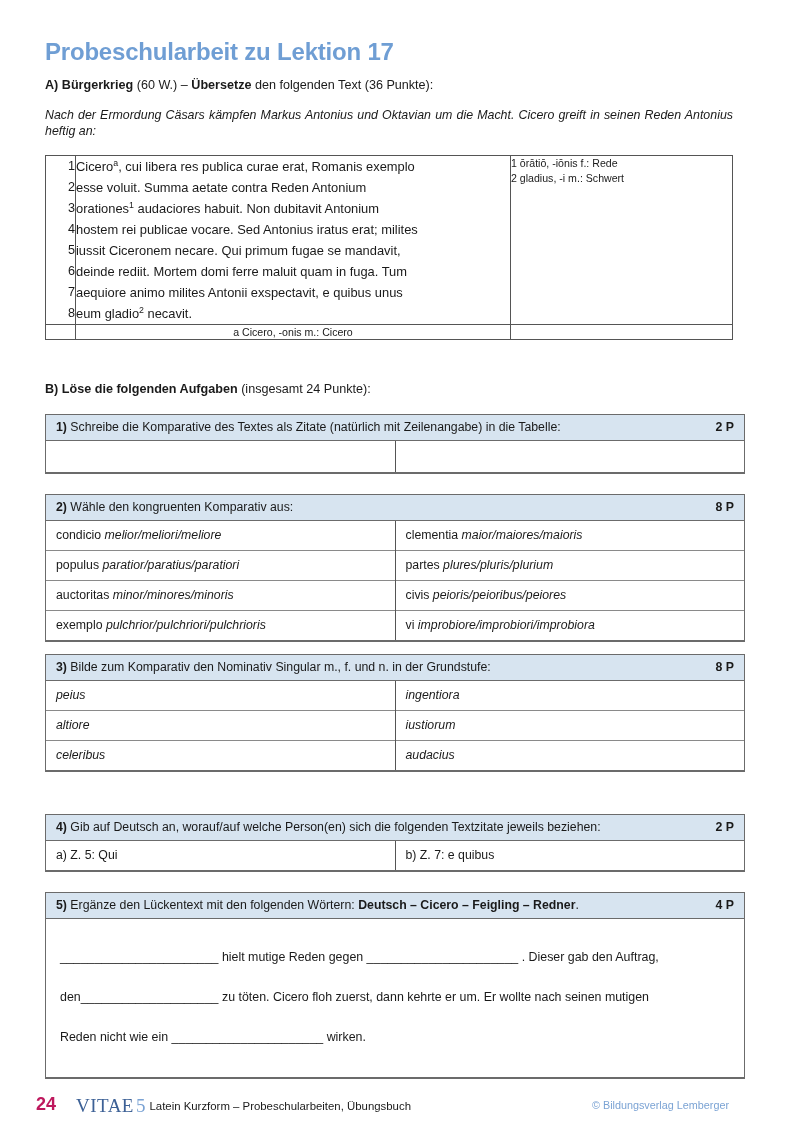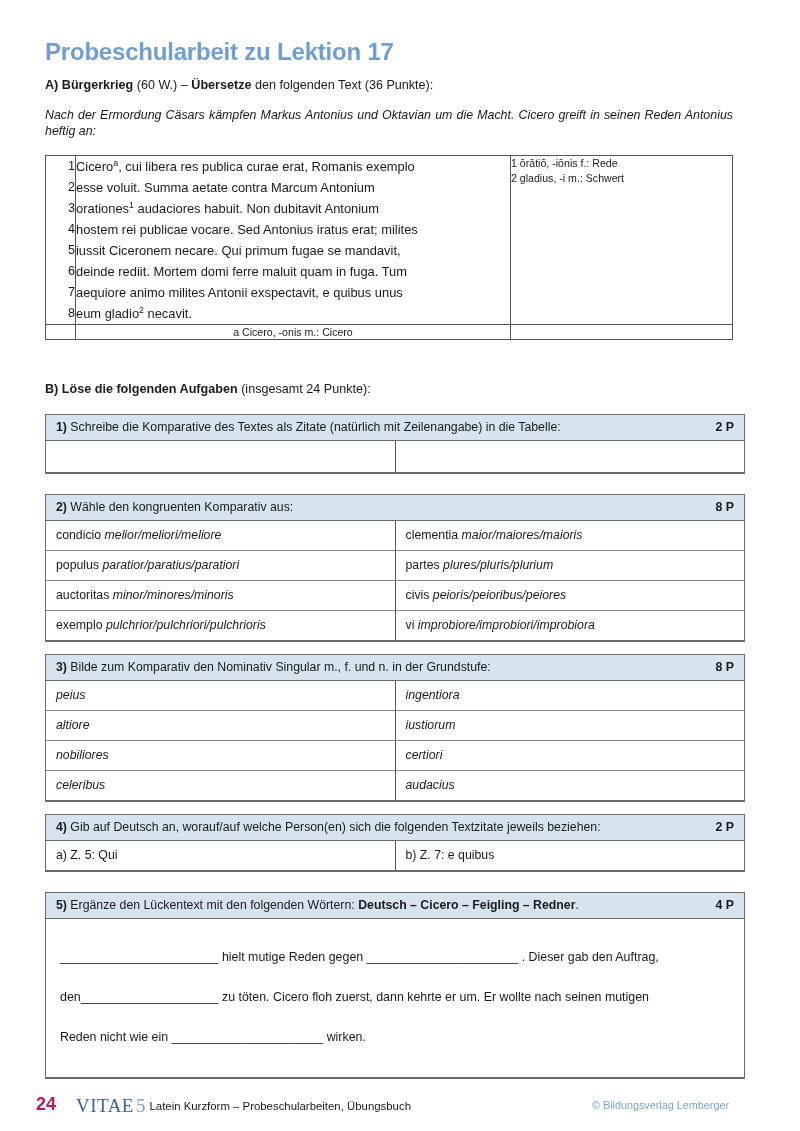--- a/index.html
+++ b/index.html
@@ -213,21 +213,21 @@
             <div>2</div>
             <div>3</div>
             <div>4</div>
             <div>5</div>
             <div>6</div>
             <div>7</div>
             <div>8</div>
           </td>
       <td class="lt-body">
             <div>Cicero<sup>a</sup>, cui libera res publica curae erat, Romanis exemplo</div>
-            <div>esse voluit. Summa aetate contra Marcum Antonium</div>
+            <div>esse voluit. Summa aetate contra Reden Antonium</div>
             <div>orationes<sup>1</sup> audaciores habuit. Non dubitavit Antonium</div>
             <div>hostem rei publicae vocare. Sed Antonius iratus erat; milites</div>
             <div>iussit Ciceronem necare. Qui primum fugae se mandavit,</div>
             <div>deinde rediit. Mortem domi ferre maluit quam in fuga. Tum</div>
             <div>aequiore animo milites Antonii exspectavit, e quibus unus</div>
             <div>eum gladio<sup>2</sup> necavit.</div>
           </td>
       <td class="lt-voc">
             <div>1 ōrātiō, -iōnis f.: Rede</div>
             <div>2 gladius, -i m.: Schwert</div>
@@ -302,24 +302,20 @@
     <div class="ex-grid">
       <div class="ex-row">
         <div class="ex-cell left"><i>peius</i></div>
         <div class="ex-cell"><i>ingentiora</i></div>
       </div>
       <div class="ex-row">
         <div class="ex-cell left"><i>altiore</i></div>
         <div class="ex-cell"><i>iustiorum</i></div>
       </div>
       <div class="ex-row">
-        <div class="ex-cell left"><i>nobiliores</i></div>
-        <div class="ex-cell"><i>certiori</i></div>
-      </div>
-      <div class="ex-row">
         <div class="ex-cell left"><i>celeribus</i></div>
         <div class="ex-cell"><i>audacius</i></div>
       </div>
     </div>
   </div>
 
   <div class="ex" id="ex4">
     <div class="ex-head">
       <div class="ex-title">
         <b><span>4)</span></b>

